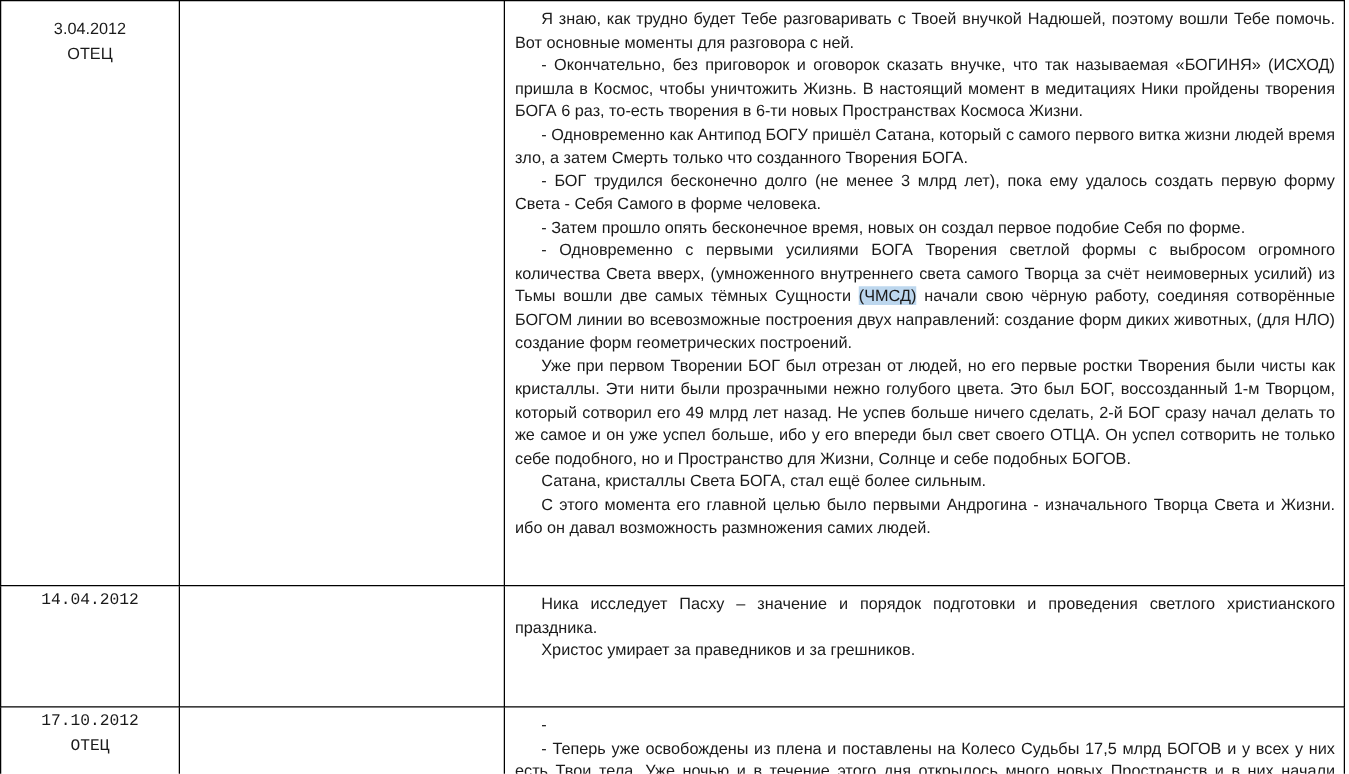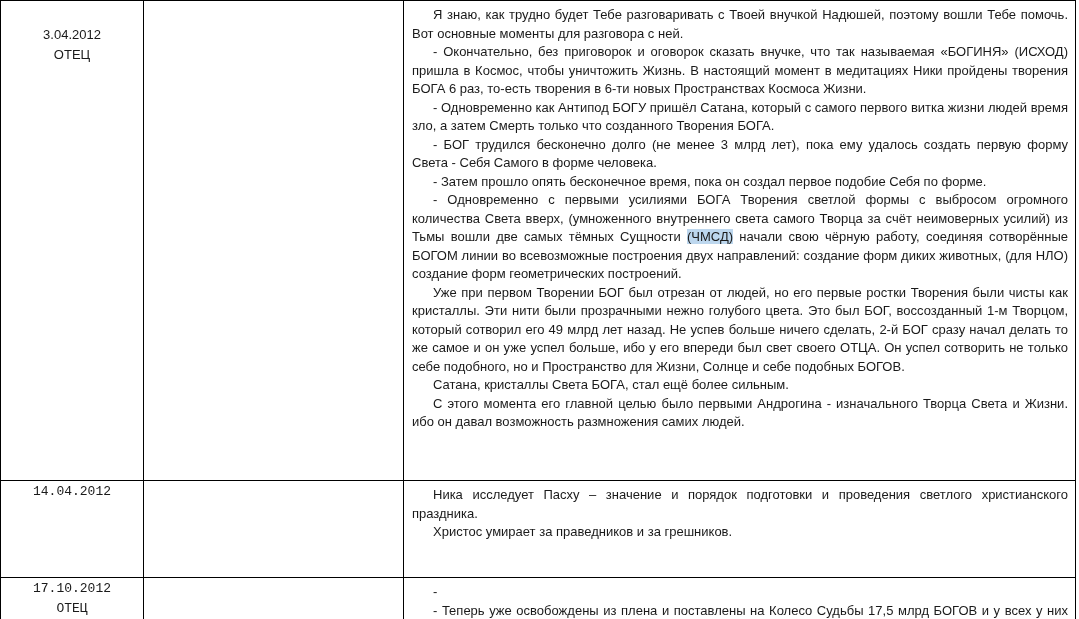--- a/index.html
+++ b/index.html
@@ -27,21 +27,21 @@
   .col-date  { width: 143px; }
   .col-empty { width: 260px; }
   .col-text  { width: 672px; }
 
   tr.row-1 td { height: 454px; }
   tr.row-2 td { height: 91px; }
   tr.row-3 td { height: 69px; }
 
   td.date-cell {
     text-align: center;
-    padding-top: 24px;
+    padding-top: 12px;
     line-height: 20px;
   }
   tr.row-2 td.date-cell, tr.row-3 td.date-cell { padding-top: 1px; font-family: Liberation Mono, monospace; }
 
   td.text-cell {
     padding: 5px 7px 0 8px;
   }
   td.text-cell p {
     margin: 0;
     text-indent: 21px;
@@ -65,21 +65,21 @@
         <td class="date-cell">
           <div>3.04.2012</div>
           <div>ОТЕЦ</div>
         </td>
         <td class="empty-cell"></td>
         <td class="text-cell">
           <p><span>Я знаю, как трудно будет Тебе разговаривать с Твоей внучкой Надюшей, поэтому вошли Тебе помочь. Вот основные моменты для разговора с ней.</span></p>
           <p><span>- Окончательно, без приговорок и оговорок сказать внучке, что так называемая «БОГИНЯ» (ИСХОД) пришла в Космос, чтобы уничтожить Жизнь. В настоящий момент в медитациях Ники пройдены творения БОГА 6 раз, то-есть творения в 6-ти новых Пространствах Космоса Жизни.</span></p>
           <p><span>- Одновременно как Антипод БОГУ пришёл Сатана, который с самого первого витка жизни людей время зло, а затем Смерть только что  созданного Творения БОГА.</span></p>
           <p><span>- БОГ трудился бесконечно долго (не менее 3 млрд лет), пока ему удалось создать первую форму Света - Себя Самого в форме человека.</span></p>
-          <p><span>- Затем прошло опять бесконечное время, пока он создал первое подобие Себя по форме.</span></p>
+          <p><span>- Затем прошло опять бесконечное время, новых он создал первое подобие Себя по форме.</span></p>
           <p><span>- Одновременно с первыми усилиями БОГА Творения светлой формы с выбросом огромного количества Света вверх, (умноженного внутреннего света самого Творца за счёт неимоверных усилий) из Тьмы вошли две самых тёмных Сущности </span><span class="hl" style="background: rgb(189, 215, 238);">(ЧМСД)</span><span> начали свою чёрную работу, соединяя сотворённые БОГОМ линии во всевозможные построения двух направлений:  создание форм диких животных,  (для НЛО)  создание форм геометрических построений.</span></p>
           <p><span>Уже при первом Творении БОГ был отрезан от людей, но его первые ростки Творения были чисты как кристаллы. Эти нити были прозрачными нежно голубого цвета. Это был БОГ, воссозданный 1-м Творцом, который сотворил его 49 млрд лет назад.  Не успев больше ничего сделать, 2-й БОГ сразу начал делать то же самое и он уже успел больше, ибо у его впереди  был свет своего ОТЦА. Он успел сотворить не только себе подобного, но и Пространство для Жизни, Солнце и себе подобных БОГОВ.</span></p>
           <p><span>Сатана, кристаллы Света БОГА, стал ещё более сильным.</span></p>
           <p><span>С этого момента его главной целью было первыми Андрогина  - изначального Творца Света и Жизни.  ибо он давал возможность размножения самих людей.</span></p>
         </td>
       </tr>
       <tr class="row-2">
         <td class="date-cell">
           <div>14.04.2012</div>
         </td>

